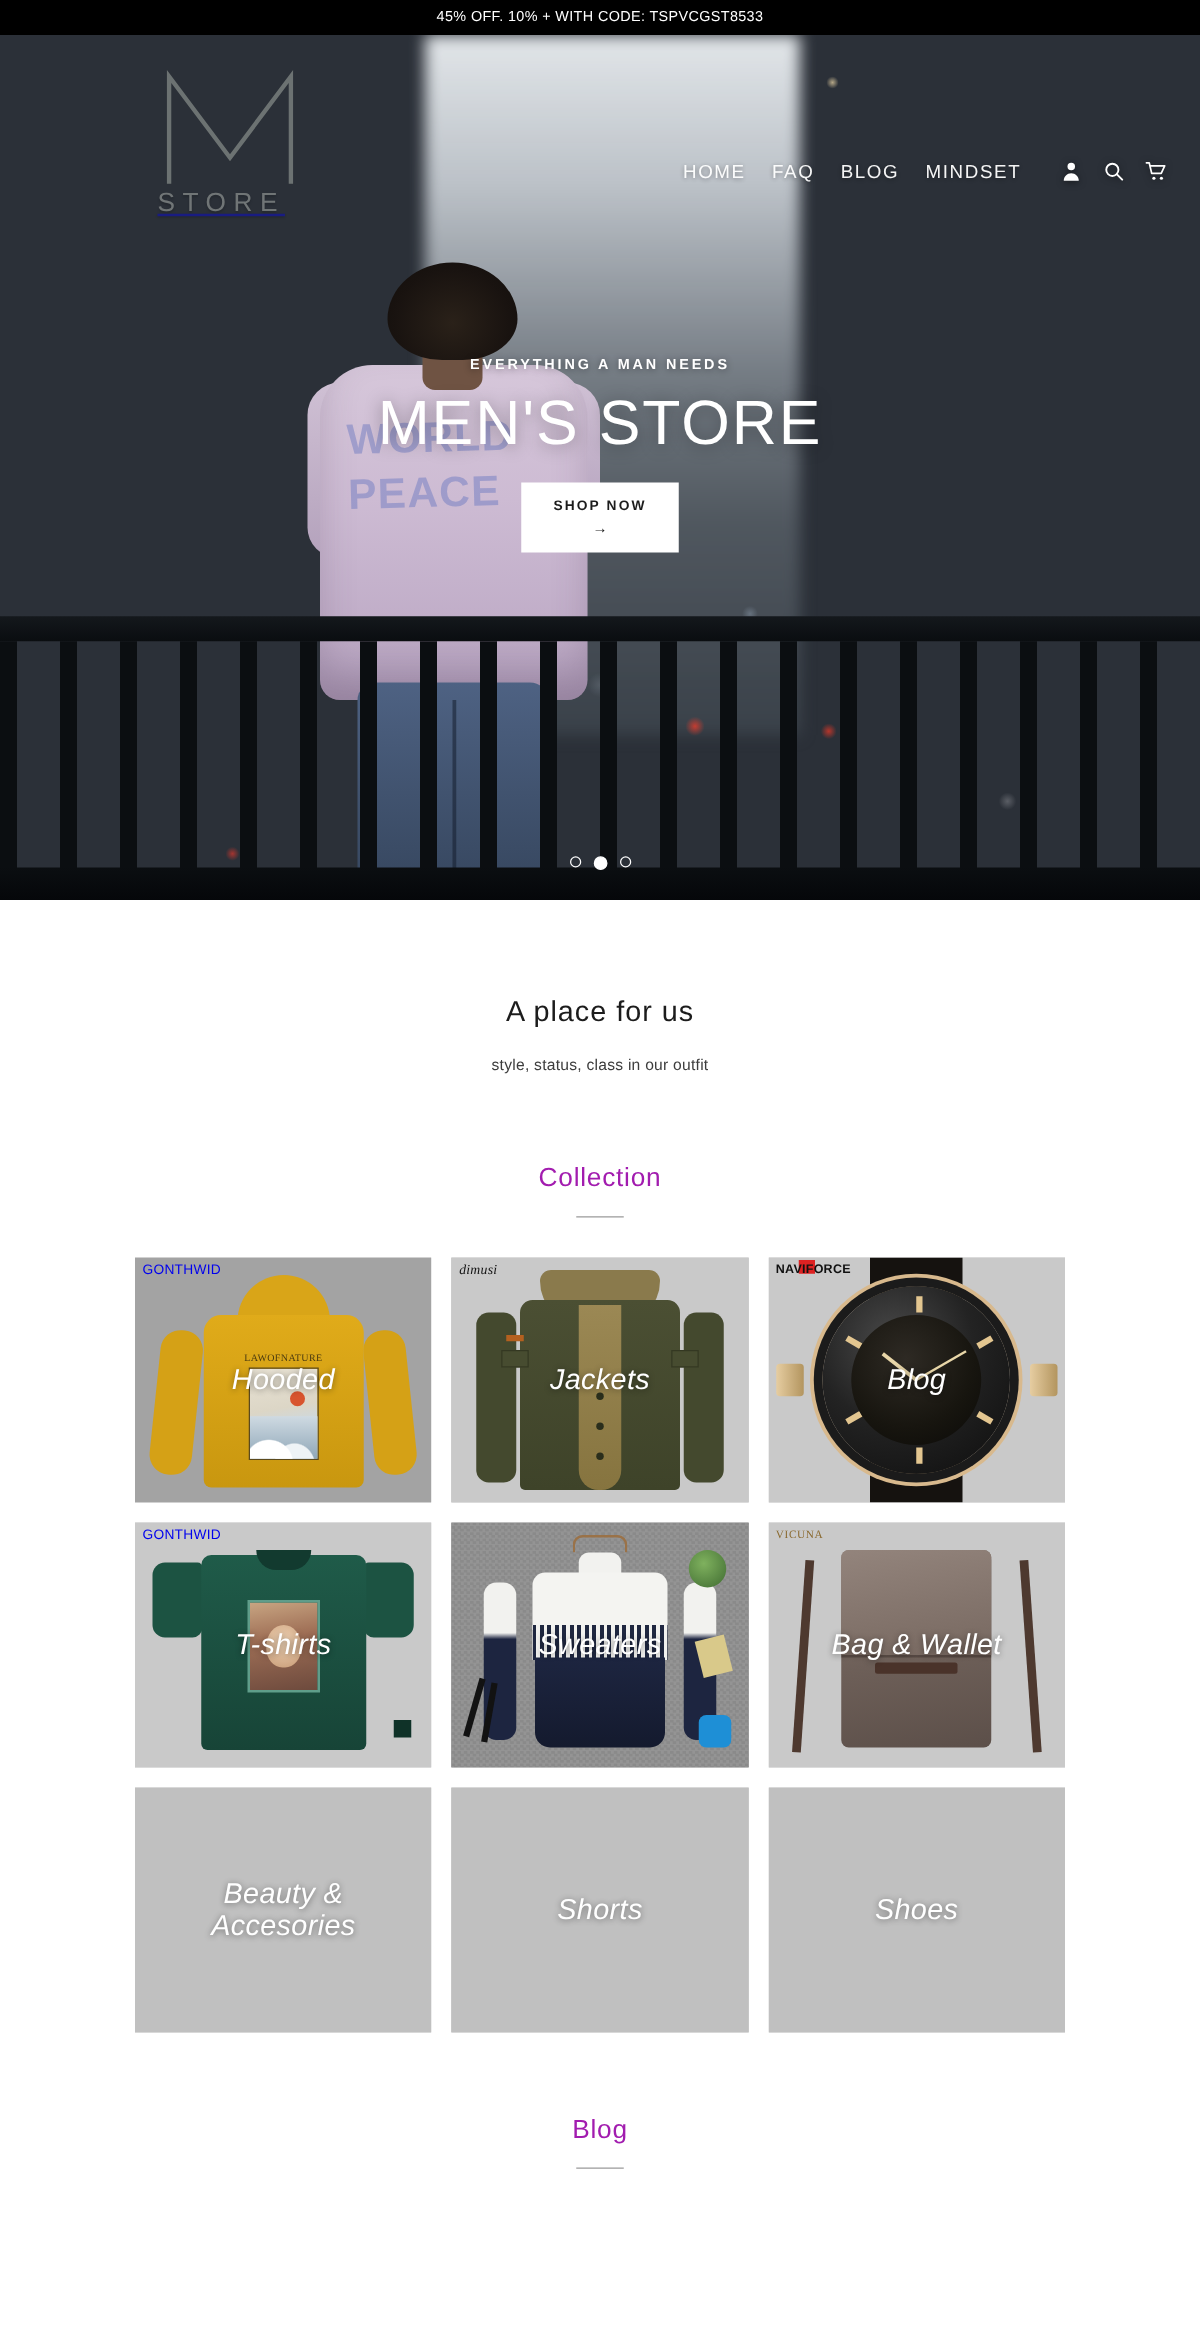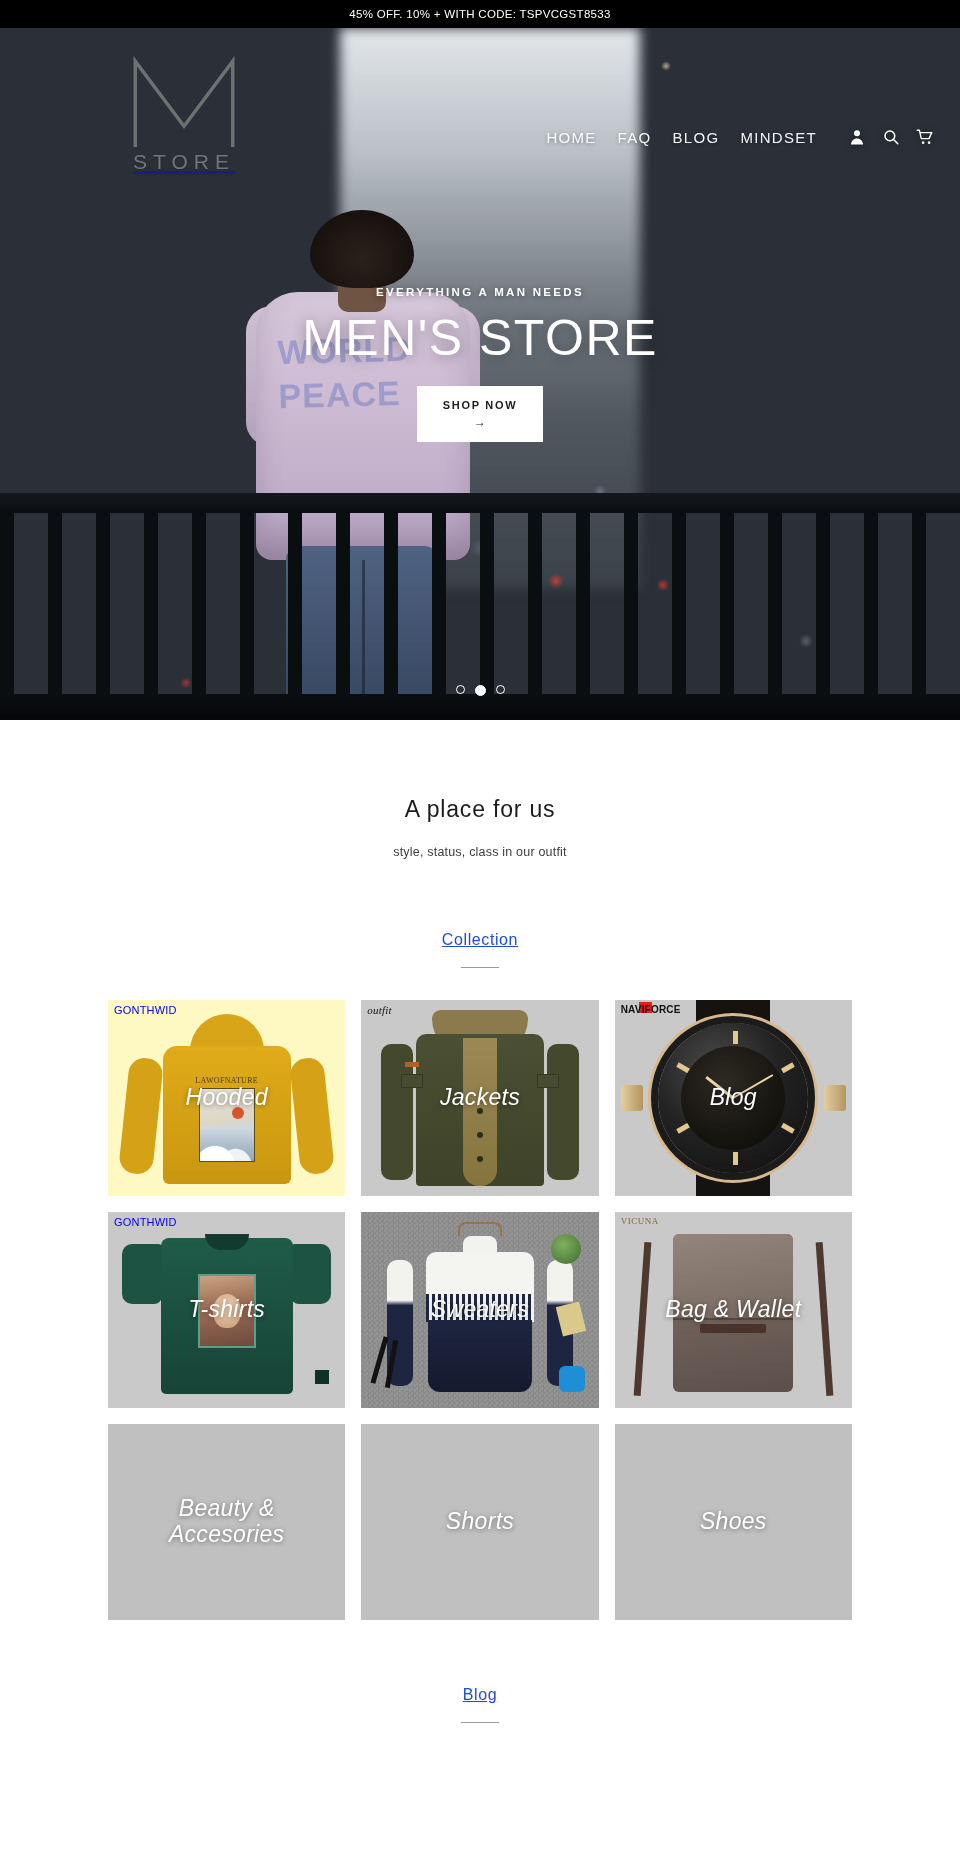--- a/index.html
+++ b/index.html
@@ -195,21 +195,20 @@
     height: 190px;
     padding: 0 26px;
     display: flex;
     align-items: flex-start;
     justify-content: space-between;
   }
   .logo-wrap {
     margin-top: 26px;
     margin-left: 100px;
     width: 116px;
-    text-align: center;
     opacity: 0.40;
     text-decoration: underline;
   }
   .logo-mark { display:block; }
   .logo-word {
     display: block;
     margin-top: -6px;
     font-size: 21px;
     letter-spacing: 6px;
     color: #d8dcd4;
@@ -252,25 +251,24 @@
     margin-top: 22px;
     font-size: 12.5px;
     color: #3d3d3d;
     letter-spacing: 0.2px;
   }
 
   
   .collection-section { padding: 72px 0 0; }
   .section-head { text-align: center; }
   .section-title {
-    font-size: 16px;
+    font-size: 21px;
     font-weight: normal;
     letter-spacing: 0.6px;
-    color: #1d4ed8;
-    text-decoration: underline;
+    color: #a21caf;
   }
   .section-rule {
     width: 38px; height: 1px;
     background: #9a9a9a;
     margin: 18px auto 0;
   }
   .collection-grid {
     margin: 32px auto 0;
     width: 744px;
     display: grid;
@@ -305,21 +303,21 @@
   .tile-brand {
     position: absolute;
     left: 6px; top: 4px;
     font-size: 11px;
     letter-spacing: 0.2px;
     z-index: 3;
   }
 
   
   .art { position: absolute; inset: 0; }
-  .art-hoodie { background: #fef9c3; }
+  .art-hoodie { background: #a3a3a3; }
   .hd-hood { position:absolute; left:50%; top:14px; transform:translateX(-50%);
     width:74px; height:56px; background:#d9a518; border-radius:40px 40px 8px 8px; }
   .hd-body { position:absolute; left:50%; top:46px; transform:translateX(-50%);
     width:128px; height:138px; background: linear-gradient(180deg,#e0ab1a,#c9970f);
     border-radius: 14px 14px 6px 6px; }
   .hd-sl { position:absolute; top:58px; width:34px; height:116px; background:#d5a116; border-radius:16px; }
   .hd-sl.l { left:16px; transform: rotate(6deg); }
   .hd-sl.r { right:16px; transform: rotate(-6deg); }
   .hd-brandtext { position:absolute; left:50%; top:76px; transform:translateX(-50%);
     font-size:8px; color:#4a3a10; letter-spacing:0.3px; font-family:"Liberation Serif", serif; white-space:nowrap; }
@@ -561,21 +559,21 @@
         <span class="jk-collar"></span>
           <span class="jk-body"></span>
           <span class="jk-fur"></span>
         <span class="jk-pocket l"></span>
           <span class="jk-pocket r"></span>
           <span class="jk-tag"></span>
         <span class="jk-btn" style="top:108px"></span>
         <span class="jk-btn" style="top:132px"></span>
         <span class="jk-btn" style="top:156px"></span>
       </span>
-      <span class="tile-brand brand-script">outfit</span>
+      <span class="tile-brand brand-script">dimusi</span>
       <span class="tile-label">Jackets</span>
     </a>
 
     <a class="tile" href="#">
       <span class="art art-watch">
         <span class="wt-strap top"></span>
           <span class="wt-strap bot"></span>
         <span class="wt-crown left"></span>
           <span class="wt-crown"></span>
         <span class="wt-case">

